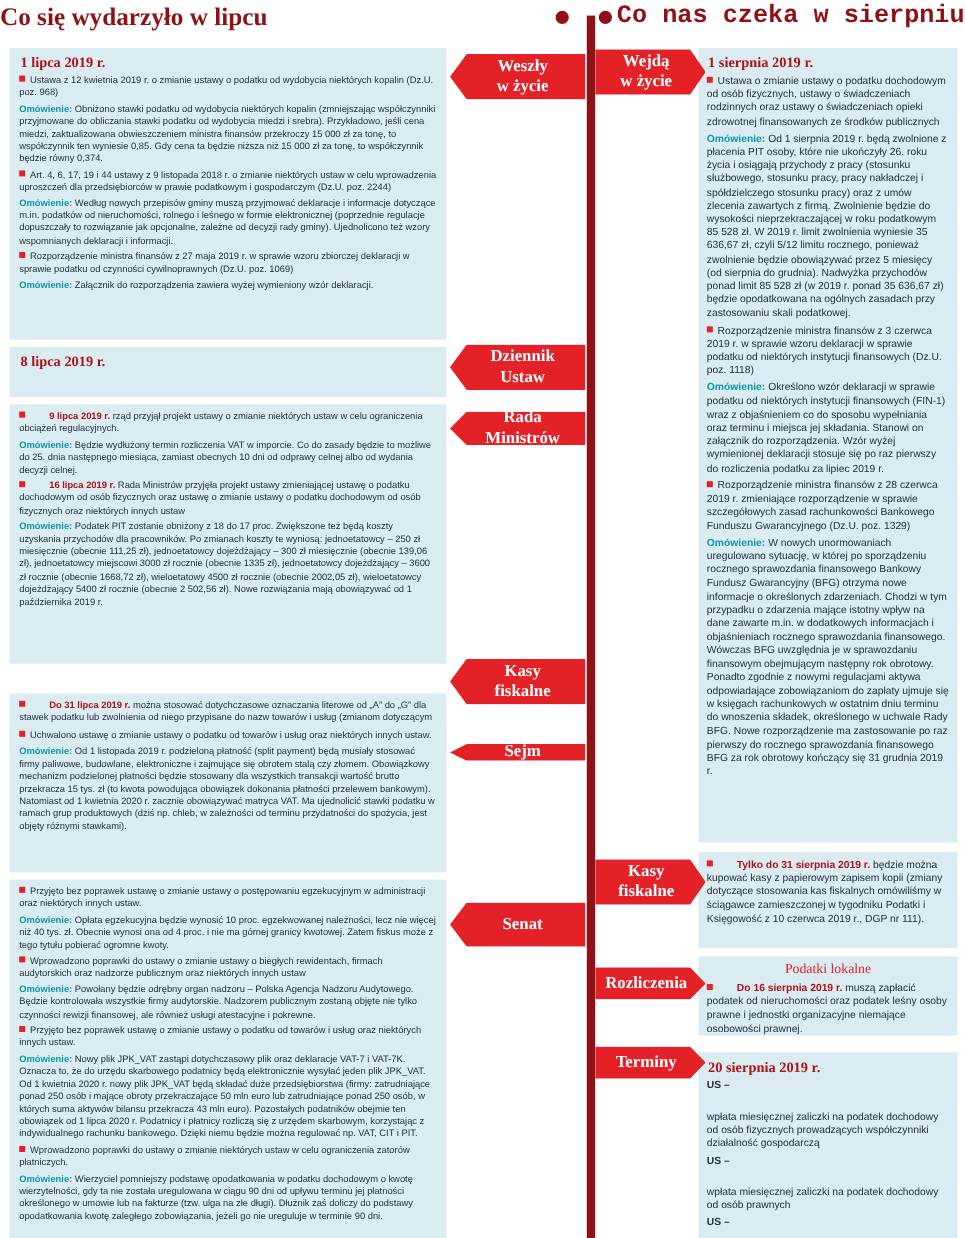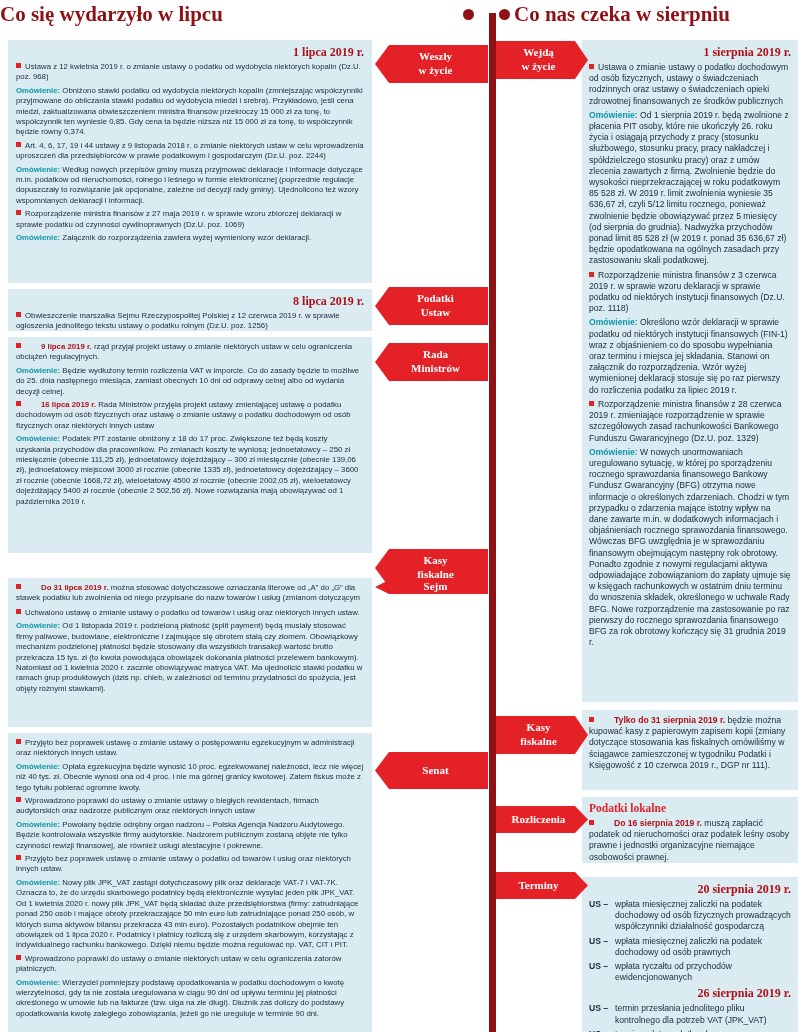--- a/index.html
+++ b/index.html
@@ -10,21 +10,21 @@
     --box-blue:#daebf2;
     --body-ink:#21303d;
   }
   html,body{margin:0;padding:0;background:#fff;}
   .wrap{position:relative;width:805px;height:1032px;background:#fff;overflow:hidden;
         font-family:"Liberation Sans",sans-serif;}
   
   .title{position:absolute;top:2px;font-family:"Liberation Serif",serif;font-weight:bold;
          font-size:21px;color:var(--dark-red);white-space:nowrap;}
   .titleL{left:0;width:456px;}
-  .titleR{left:514px;}
+  .titleR{left:514px;font-family:Liberation Mono, monospace;}
   .dot{position:absolute;top:9px;width:11px;height:11px;border-radius:50%;background:var(--dark-red);}
   .dotL{left:463px;}
   .dotR{left:499px;}
   .axis{position:absolute;left:489px;top:13px;bottom:0;width:7px;background:var(--dark-red);}
   
   .col{position:absolute;inset:0;}
   .box{position:absolute;left:8px;width:364px;background:var(--box-blue);
        padding:5px 8px;box-sizing:border-box;overflow:hidden;
        font-size:7.8px;line-height:10.4px;color:var(--body-ink);}
   .rbox{left:582px;width:216px;font-size:8.6px;line-height:11.2px;padding:5px 7px;}
@@ -32,45 +32,45 @@
   .lb1{top:289px;height:42px;}
   .lb2{top:337px;height:216px;}
   .lb3{top:578px;height:50px;}
   .lb4{top:603px;height:124px;}
   .lb5{top:733px;height:299px;}
   .rb0{top:40px;height:662px;}
   .rb1{top:710px;height:80px;}
   .rb2{top:797px;height:66px;}
   .rb3{top:877px;height:155px;}
   .date{margin:0 0 3px 1px;font-family:"Liberation Serif",serif;font-weight:bold;
-        font-size:12px;line-height:14px;color:var(--date-red);text-align:right;}
-  .taxhead{margin:0 0 3px 0;font-family:"Liberation Serif",serif;font-weight:bold;
-        font-size:11.5px;line-height:13px;color:var(--accent-red);}
+        font-size:12px;line-height:14px;color:var(--date-red);}
+  .taxhead{margin:0 0 3px 0;font-family:"Liberation Serif",serif;font-weight:normal;
+        font-size:11.5px;line-height:13px;color:var(--accent-red);text-align:center;}
   .item{margin:0 0 3px 0;}
   .sq{display:inline-block;width:5px;height:5px;background:var(--accent-red);
       margin-right:4px;vertical-align:1px;}
   .lead{font-weight:bold;color:var(--date-red);padding-left:16px;}
   .om{font-weight:bold;color:var(--teal);}
-  .item.us{display:flex;}
+  .item.us{display:flex;flex-direction:column;}
   .us-pre{flex:0 0 26px;font-weight:bold;color:var(--body-ink);}
   .item.us .txt{flex:1;}
   
   .flag{position:absolute;background:var(--accent-red);color:#fff;
         display:flex;align-items:center;justify-content:center;text-align:center;
-        font-family:"Liberation Serif",serif;font-weight:bold;font-size:11px;line-height:1.25;}
+        font-family:"Liberation Serif",serif;font-weight:bold;font-size:14px;line-height:1.25;}
   .flag .flag-txt{white-space:pre-line;}
   .flag.left{left:375px;width:113px;
         clip-path:polygon(0 50%,14px 0,100% 0,100% 100%,14px 100%);padding-left:8px;box-sizing:border-box;}
   .flag.right{left:496px;width:92px;
         clip-path:polygon(0 0,calc(100% - 13px) 0,100% 50%,calc(100% - 13px) 100%,0 100%);padding-right:7px;box-sizing:border-box;}
   .fl0{top:45px;height:38px;}
   .fl1{top:287px;height:38px;}
-  .fl2{top:343px;height:38px;}
+  .fl2{top:343px;height:28px;}
   .fl3{top:549px;height:38px;}
-  .fl4{top:580px;height:14px;}
+  .fl4{top:620px;height:14px;}
   .fl5{top:752px;height:37px;}
   .fr0{top:41px;height:38px;}
   .fr1{top:716px;height:38px;}
   .fr2{top:806px;height:27px;}
   .fr3{top:872px;height:27px;}
 </style>
 </head>
 <body>
 
 <div class="wrap">
@@ -84,21 +84,20 @@
         <h2 class="date">1 lipca 2019 r.</h2>
         <p class="item bullet"><span class="sq"></span><span class="txt">Ustawa z 12 kwietnia 2019 r. o zmianie ustawy o podatku od wydobycia niektórych kopalin (Dz.U. poz. 968)</span></p>
         <p class="item review"><span class="om">Omówienie:</span><span class="txt"> Obniżono stawki podatku od wydobycia niektórych kopalin (zmniejszając współczynniki przyjmowane do obliczania stawki podatku od wydobycia miedzi i srebra). Przykładowo, jeśli cena miedzi, zaktualizowana obwieszczeniem ministra finansów przekroczy 15 000 zł za tonę, to współczynnik ten wyniesie 0,85. Gdy cena ta będzie niższa niż 15 000 zł za tonę, to współczynnik będzie równy 0,374.</span></p>
         <p class="item bullet"><span class="sq"></span><span class="txt">Art. 4, 6, 17, 19 i 44 ustawy z 9 listopada 2018 r. o zmianie niektórych ustaw w celu wprowadzenia uproszczeń dla przedsiębiorców w prawie podatkowym i gospodarczym (Dz.U. poz. 2244)</span></p>
         <p class="item review"><span class="om">Omówienie:</span><span class="txt"> Według nowych przepisów gminy muszą przyjmować deklaracje i informacje dotyczące m.in. podatków od nieruchomości, rolnego i leśnego w formie elektronicznej (poprzednie regulacje dopuszczały to rozwiązanie jak opcjonalne, zależne od decyzji rady gminy). Ujednolicono też wzory wspomnianych deklaracji i informacji.</span></p>
         <p class="item bullet"><span class="sq"></span><span class="txt">Rozporządzenie ministra finansów z 27 maja 2019 r. w sprawie wzoru zbiorczej deklaracji w sprawie podatku od czynności cywilnoprawnych (Dz.U. poz. 1069)</span></p>
         <p class="item review"><span class="om">Omówienie:</span><span class="txt"> Załącznik do rozporządzenia zawiera wyżej wymieniony wzór deklaracji.</span></p>
       </article>
       <article class="box lb1">
         <h2 class="date">8 lipca 2019 r.</h2>
-        <p class="item bullet"><span class="sq"></span><span class="txt">Obwieszczenie marszałka Sejmu Rzeczypospolitej Polskiej z 12 czerwca 2019 r. w sprawie ogłoszenia jednolitego tekstu ustawy o podatku rolnym (Dz.U. poz. 1256)</span></p>
       </article>
       <article class="box lb2">
         <p class="item bullet"><span class="sq"></span><span class="lead">9 lipca 2019 r.</span><span class="txt"> rząd przyjął projekt ustawy o zmianie niektórych ustaw w celu ograniczenia obciążeń regulacyjnych.</span></p>
         <p class="item review"><span class="om">Omówienie:</span><span class="txt"> Będzie wydłużony termin rozliczenia VAT w imporcie. Co do zasady będzie to możliwe do 25. dnia następnego miesiąca, zamiast obecnych 10 dni od odprawy celnej albo od wydania decyzji celnej.</span></p>
         <p class="item bullet"><span class="sq"></span><span class="lead">16 lipca 2019 r.</span><span class="txt"> Rada Ministrów przyjęła projekt ustawy zmieniającej ustawę o podatku dochodowym od osób fizycznych oraz ustawę o zmianie ustawy o podatku dochodowym od osób fizycznych oraz niektórych innych ustaw</span></p>
         <p class="item review"><span class="om">Omówienie:</span><span class="txt"> Podatek PIT zostanie obniżony z 18 do 17 proc. Zwiększone też będą koszty uzyskania przychodów dla pracowników. Po zmianach koszty te wyniosą: jednoetatowcy – 250 zł miesięcznie (obecnie 111,25 zł), jednoetatowcy dojeżdżający – 300 zł miesięcznie (obecnie 139,06 zł), jednoetatowcy miejscowi 3000 zł rocznie (obecnie 1335 zł), jednoetatowcy dojeżdżający – 3600 zł rocznie (obecnie 1668,72 zł), wieloetatowy 4500 zł rocznie (obecnie 2002,05 zł), wieloetatowcy dojeżdżający 5400 zł rocznie (obecnie 2 502,56 zł). Nowe rozwiązania mają obowiązywać od 1 października 2019 r.</span></p>
       </article>
       <article class="box lb3">
         <p class="item bullet"><span class="sq"></span><span class="lead">Do 31 lipca 2019 r.</span><span class="txt"> można stosować dotychczasowe oznaczania literowe od „A” do „G” dla stawek podatku lub zwolnienia od niego przypisane do nazw towarów i usług (zmianom dotyczącym stosowania kas fiskalnych była poświęcona ściągawka w tygodniku Podatki i Księgowość z 10 czerwca 2019 r., DGP nr 111).</span></p>
       </article>
@@ -158,21 +157,21 @@
           <span class="txt">termin wpłaty podatku akcyzowego oraz złożenie deklaracji dla tego podatku</span>
         </p>
       </article>
     </div>
   <div class="col" id="flag-layer">
       <div class="flag left fl0">
         <span class="flag-txt">Weszły
 w życie</span>
       </div>
       <div class="flag left fl1">
-        <span class="flag-txt">Podatki
+        <span class="flag-txt">Dziennik
 Ustaw</span>
       </div>
       <div class="flag left fl2">
         <span class="flag-txt">Rada
 Ministrów</span>
       </div>
       <div class="flag left fl3">
         <span class="flag-txt">Kasy
 fiskalne</span>
       </div>

